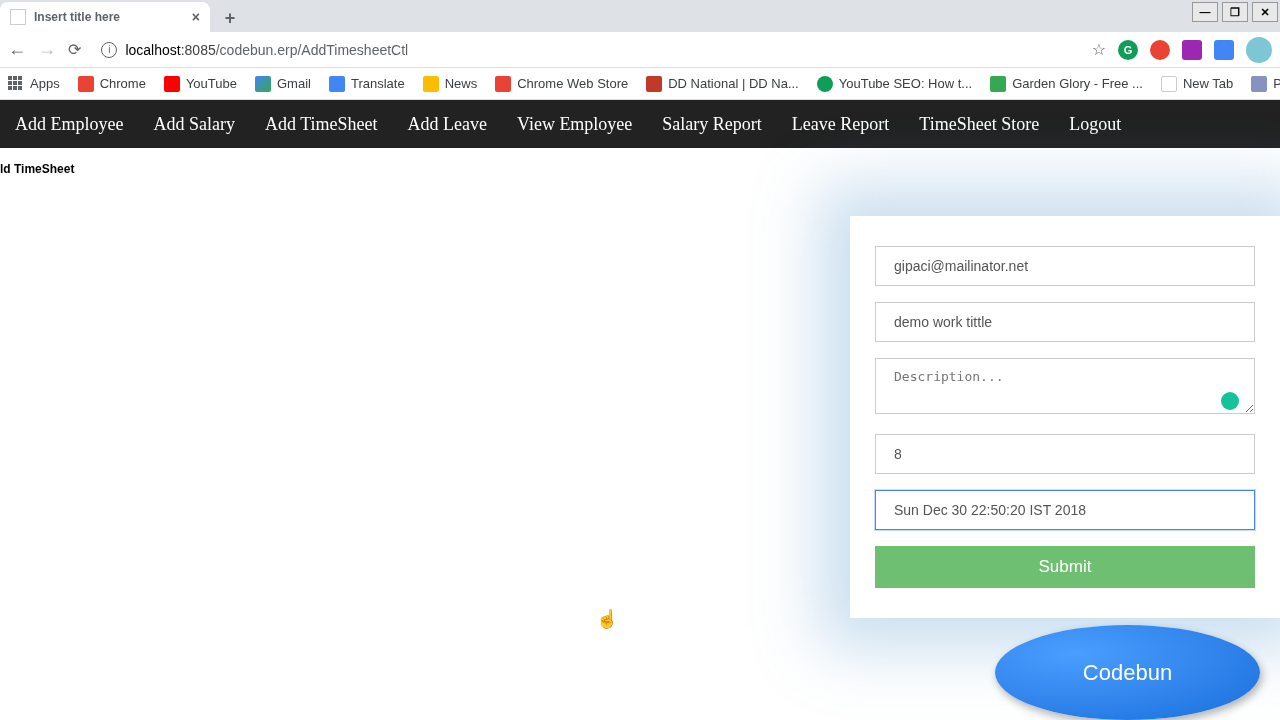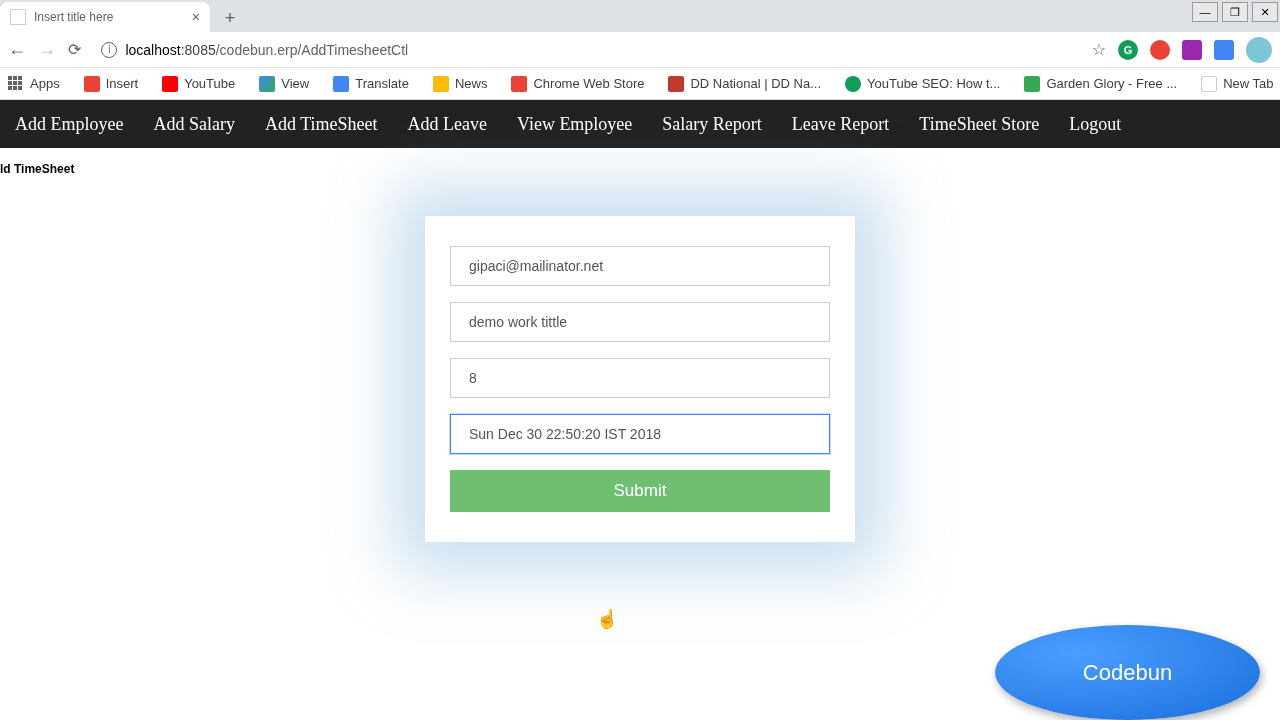--- a/index.html
+++ b/index.html
@@ -1,19 +1,19 @@
 <!DOCTYPE html>
 <html><head>
 <meta charset="utf-8">
 <style>
 * { margin: 0; padding: 0; box-sizing: border-box; font-family: Arial, sans-serif; }
 body { background: #fff; overflow: hidden; width: 1280px; height: 720px; position: relative; }
 
 
-.browser-tabs { height: 32px; background: #dee1e6; display: flex; align-items: flex-end; padding-left: 0; position: relative; }
+.browser-tabs { height: 32px; background: #dee1e6; display: flex; align-items: flex-end; padding-left: 0; position: relative; font-weight: bold; }
 .tab { background: #fff; height: 30px; width: 210px; display: flex; align-items: center; padding: 0 10px; font-size: 12px; color: #5f6368; border-top-left-radius: 8px; border-top-right-radius: 8px; position: relative; }
 .tab-favicon { width: 16px; height: 16px; background: #fff; border: 1px solid #ccc; margin-right: 8px; }
 .tab-close { margin-left: auto; color: #5f6368; cursor: pointer; font-size: 14px; }
 .new-tab-btn { width: 28px; height: 28px; display: flex; align-items: center; justify-content: center; color: #5f6368; font-size: 18px; cursor: pointer; margin-left: 6px; }
 .window-controls { position: absolute; right: 0; top: 0; display: flex; gap: 0; }
 .window-btn { width: 26px; height: 20px; display: flex; align-items: center; justify-content: center; font-size: 11px; border: 1px solid #999; background: #e8e8e8; margin: 2px; cursor: pointer; }
 
 .addr-bar { height: 36px; background: #fff; display: flex; align-items: center; padding: 0 8px; border-bottom: 1px solid #e0e0e0; gap: 12px; }
 .nav-arrow { color: #5f6368; font-size: 18px; cursor: pointer; }
 .reload-btn { color: #5f6368; font-size: 16px; cursor: pointer; }
@@ -23,35 +23,35 @@
 .url-port { color: #404040; }
 .url-path { color: #5f6368; }
 .star-icon { color: #5f6368; font-size: 16px; cursor: pointer; }
 .ext-icon { width: 20px; height: 20px; border-radius: 3px; cursor: pointer; }
 .ext-g { background: #0f9d58; border-radius: 50%; display:flex;align-items:center;justify-content:center;color:#fff;font-size:11px;font-weight:bold; }
 .ext-p { background: #ea4335; border-radius: 50%; }
 .ext-pen { background: #9c27b0; }
 .ext-blue { background: #4285f4; }
 .profile-dot { width: 26px; height: 26px; background: #7cc6d6; border-radius: 50%; cursor: pointer; }
 
-.bookmarks { height: 32px; background: #fff; display: flex; align-items: center; padding: 0 8px; gap: 24px; border-bottom: 1px solid #dadce0; font-size: 13px; color: #3c4043; }
+.bookmarks { height: 32px; background: #fff; display: flex; align-items: center; padding: 0 8px; gap: 18px; border-bottom: 1px solid #dadce0; font-size: 13px; color: #3c4043; }
 .bm { display: flex; align-items: center; gap: 6px; cursor: pointer; white-space: nowrap; }
 .bm-icon { width: 16px; height: 16px; border-radius: 2px; flex-shrink: 0; }
 .apps-icon { display: grid; grid-template-columns: repeat(3,4px); grid-template-rows: repeat(3,4px); gap: 1px; width: 16px; height: 16px; }
 .apps-icon span { background: #5f6368; }
 
 
 .appnav { height: 48px; background: #222; display: flex; align-items: center; padding: 0 0px; gap: 0; }
 .appnav a { color: #fff; font-family: Georgia, serif; font-size: 18px; padding: 0 15px; cursor: pointer; white-space: nowrap; }
 
 
 .page-heading { font-size: 12px; font-weight: bold; margin: 14px 0 0 0; font-family: Arial; }
 
 
-.form-wrap { display: flex; justify-content: center; margin-top: 40px; text-decoration: underline; }
+.form-wrap { display: flex; justify-content: flex-end; margin-top: 40px; text-decoration: underline; }
 .form-card { width: 430px; background: #fff; padding: 30px 25px; box-shadow: 0 0 60px 30px rgba(100,160,210,0.35); }
 .frm-input { width: 100%; height: 40px; border: 1px solid #ccc; padding: 0 18px; font-size: 14px; color: #555; margin-bottom: 16px; outline: none; }
 .frm-textarea { width: 100%; height: 56px; border: 1px solid #ccc; padding: 10px 18px; font-size: 13px; color: #555; margin-bottom: 16px; resize: vertical; font-family: monospace; position: relative; }
 .textarea-wrap { position: relative; margin-bottom: 16px; }
 .textarea-wrap textarea { margin-bottom: 0; }
 .grammarly-dot { position: absolute; right: 16px; bottom: 8px; width: 18px; height: 18px; background: #15c39a; border-radius: 50%; }
 .frm-focused { border: 1px solid #4285f4; box-shadow: 0 0 0 1px rgba(66,133,244,0.3); }
 .submit-btn { width: 100%; height: 42px; background: #6fbf73; color: #fff; border: none; font-size: 17px; cursor: pointer; }
 
 
@@ -105,29 +105,29 @@
         <span></span>
         <span></span>
         <span></span>
         <span></span>
         <span></span>
       </div>
     <span>Apps</span>
   </div>
   <div class="bm">
       <div class="bm-icon" style="background:#ea4335"></div>
-      <span>Insert</span>
+      <span>Chrome</span>
     </div>
   <div class="bm">
       <div class="bm-icon" style="background:#ff0000"></div>
       <span>YouTube</span>
     </div>
   <div class="bm">
       <div class="bm-icon" style="background:linear-gradient(135deg,#4285f4,#34a853)"></div>
-      <span>View</span>
+      <span>Gmail</span>
     </div>
   <div class="bm">
       <div class="bm-icon" style="background:#4285f4"></div>
       <span>Translate</span>
     </div>
   <div class="bm">
       <div class="bm-icon" style="background:#fbbc04"></div>
       <span>News</span>
     </div>
   <div class="bm">
@@ -167,20 +167,24 @@
   <a>TimeSheet Store</a>
   <a>Logout</a>
 </div>
 
 <div class="page-heading">ld TimeSheet</div>
 
 <div class="form-wrap">
   <div class="form-card">
     <input class="frm-input" value="gipaci@mailinator.net" style="">
     <input class="frm-input" value="demo work tittle" style="">
+    <div class="textarea-wrap">
+      <textarea class="frm-textarea" placeholder="Description..." style=""></textarea>
+      <div class="grammarly-dot"></div>
+    </div>
     <input class="frm-input" value="8" style="">
     <input class="frm-input frm-focused" value="Sun Dec 30 22:50:20 IST 2018" style="">
     <button class="submit-btn">Submit</button>
   </div>
 </div>
 
 <div class="watermark">
   <span>Codebun</span>
 </div>
 

